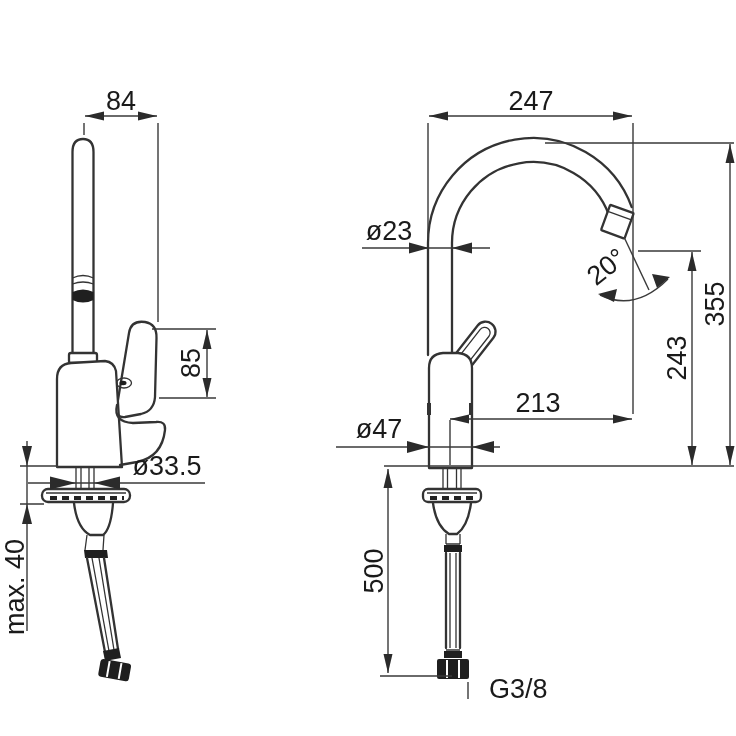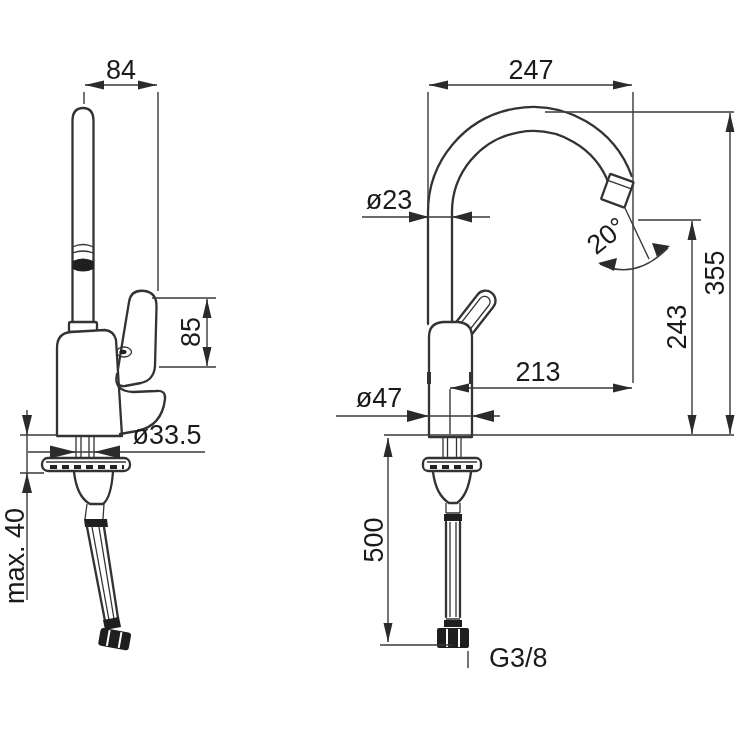--- a/index.html
+++ b/index.html
@@ -1,16 +1,16 @@
 <!DOCTYPE html>
 <html><head>
 <meta charset="utf-8">
 <style>
   html,body{margin:0;padding:0;background:#ffffff;}
-  .canvas{width:736px;height:668px;background:#ffffff;position:relative;overflow:hidden;}
+  .canvas{width:736px;height:668px;background:#ffffff;position:relative;overflow:hidden;margin-top:31px;}
   svg{display:block;}
   .ol{stroke:#333;stroke-width:2.3;fill:none;stroke-linecap:round;stroke-linejoin:round;}
   .olw{stroke:#333;stroke-width:2.3;fill:#fff;stroke-linejoin:round;}
   .thin{stroke:#333;stroke-width:1.3;fill:none;}
   .dim{stroke:#3a3a3a;stroke-width:1.4;fill:none;}
   .arr{fill:#2b2b2b;stroke:none;}
   .dark{fill:#1f1f1f;stroke:none;}
   .hl{stroke:#fff;stroke-width:2;fill:none;}
   .dash{stroke:#222;stroke-width:4;fill:none;stroke-dasharray:7 5;}
   text{font-family:"Liberation Sans","DejaVu Sans",sans-serif;font-size:27px;fill:#1a1a1a;}

